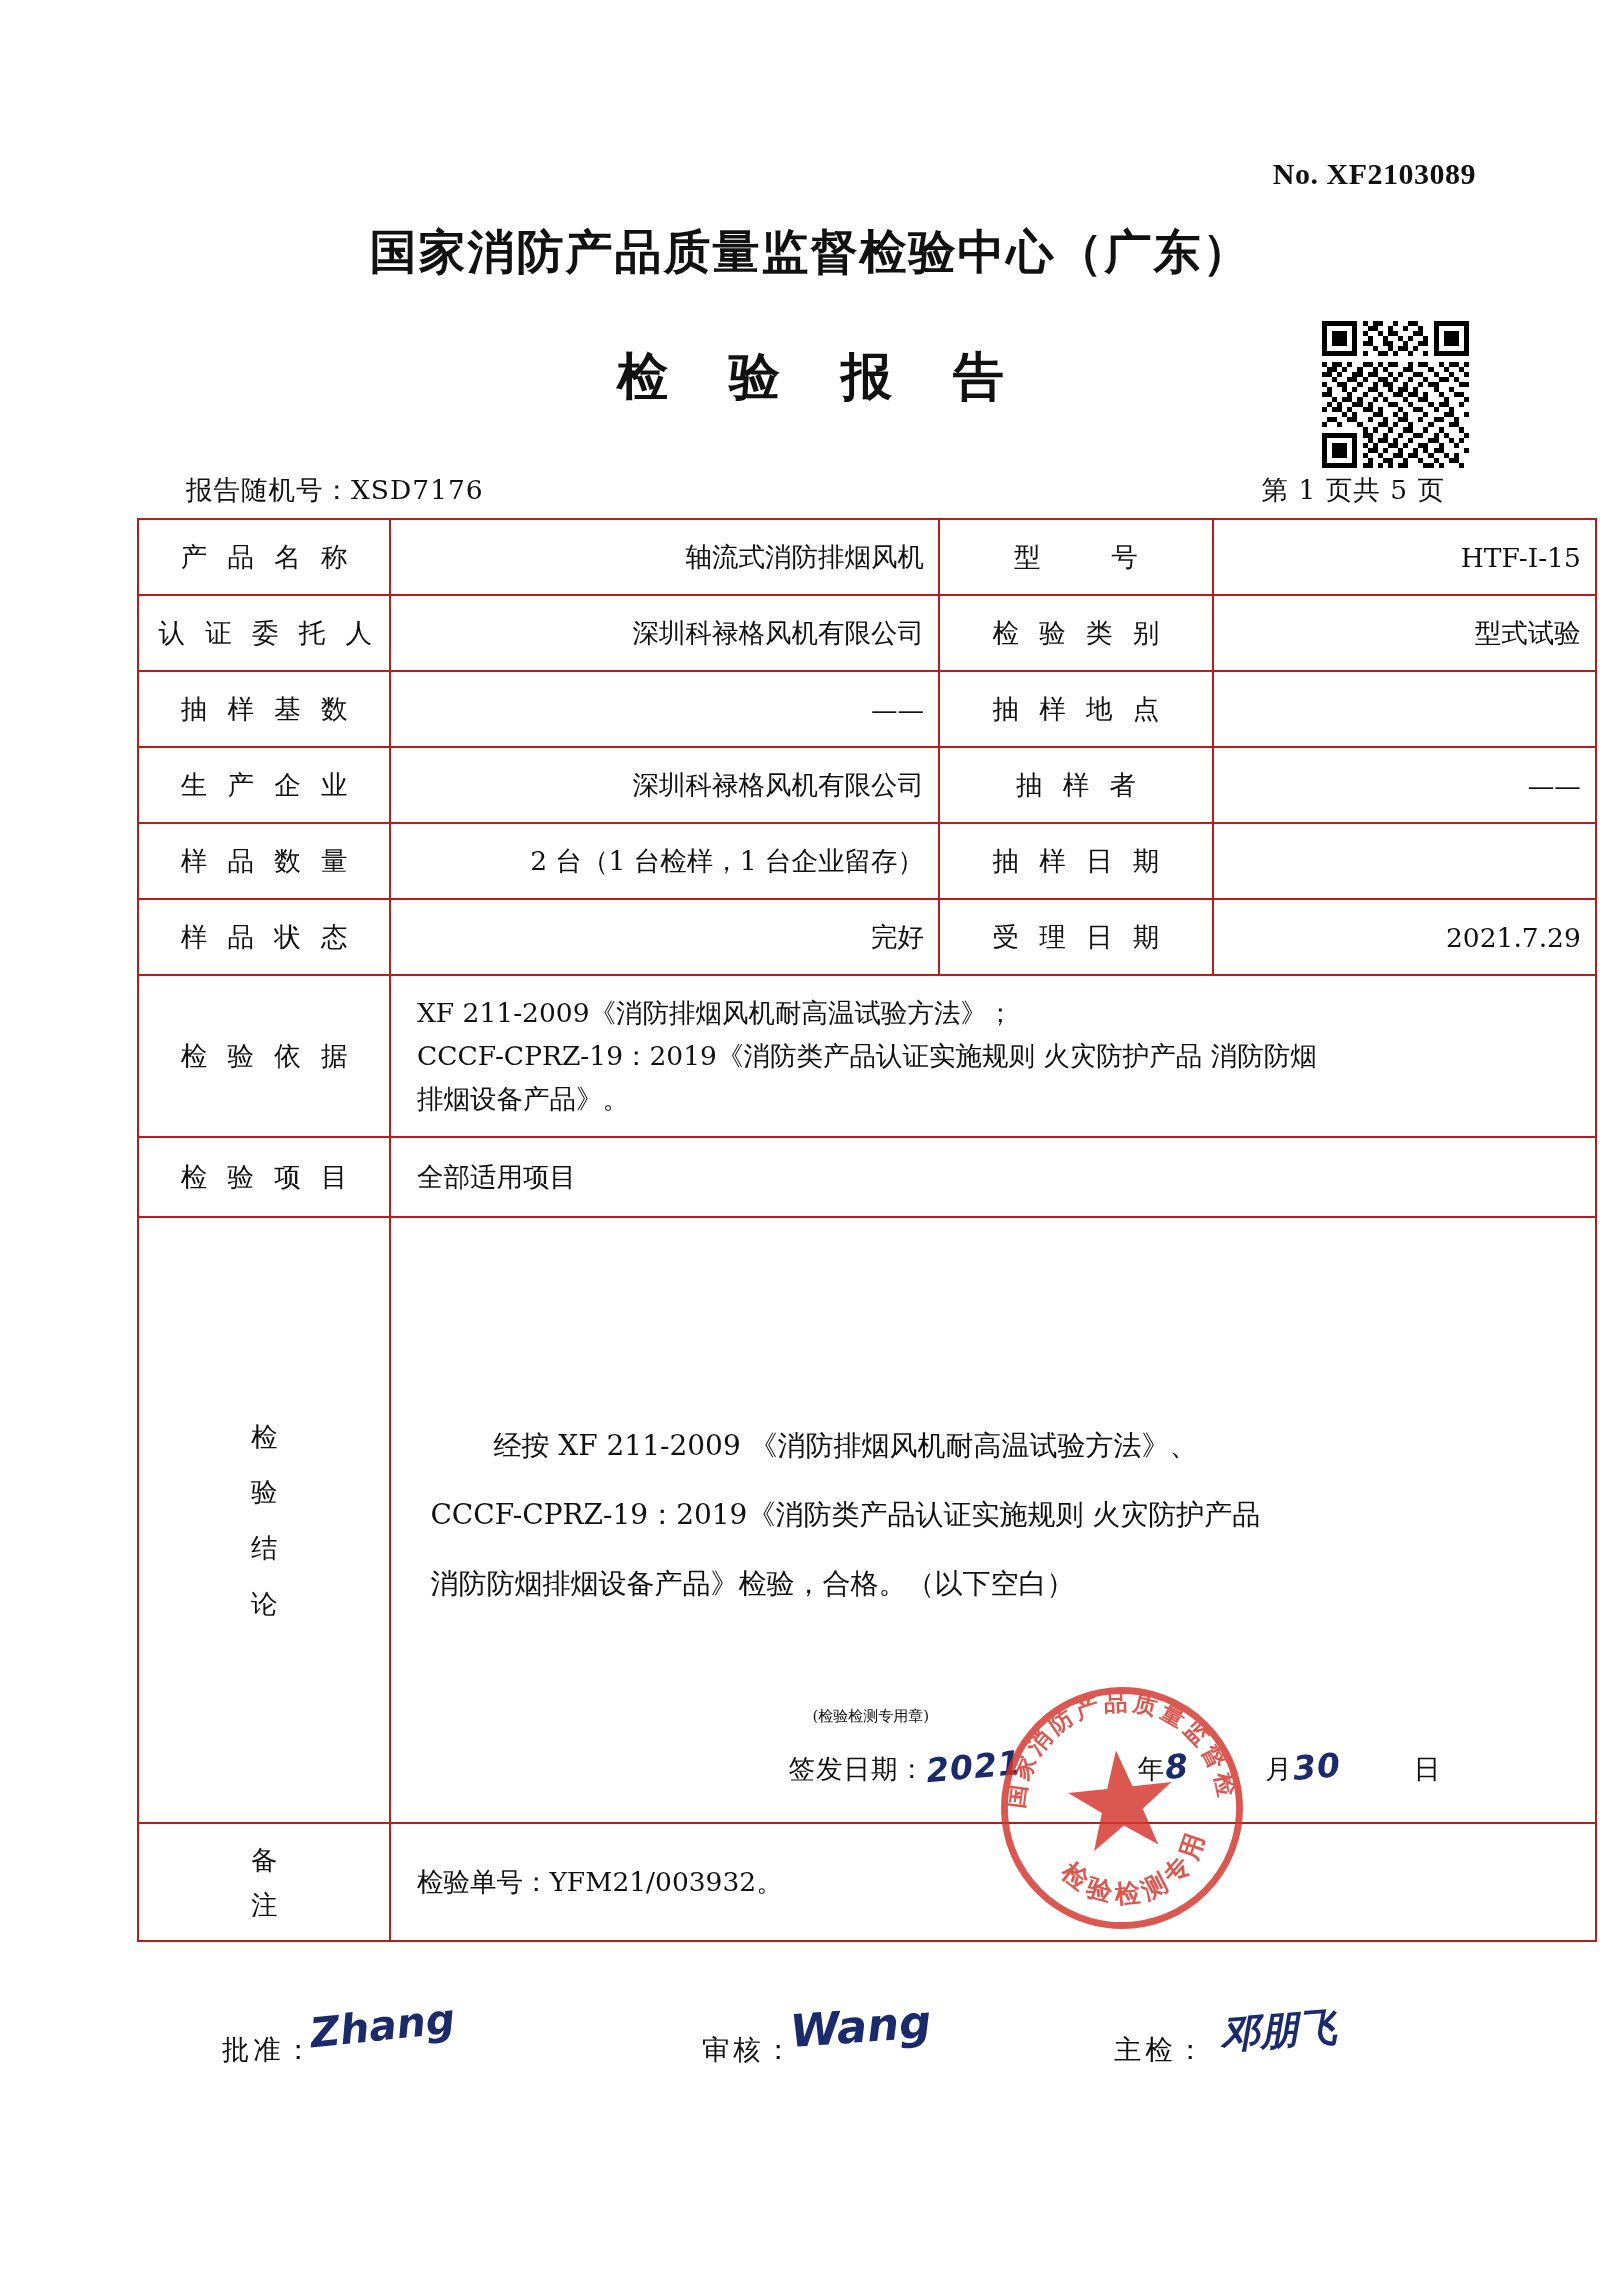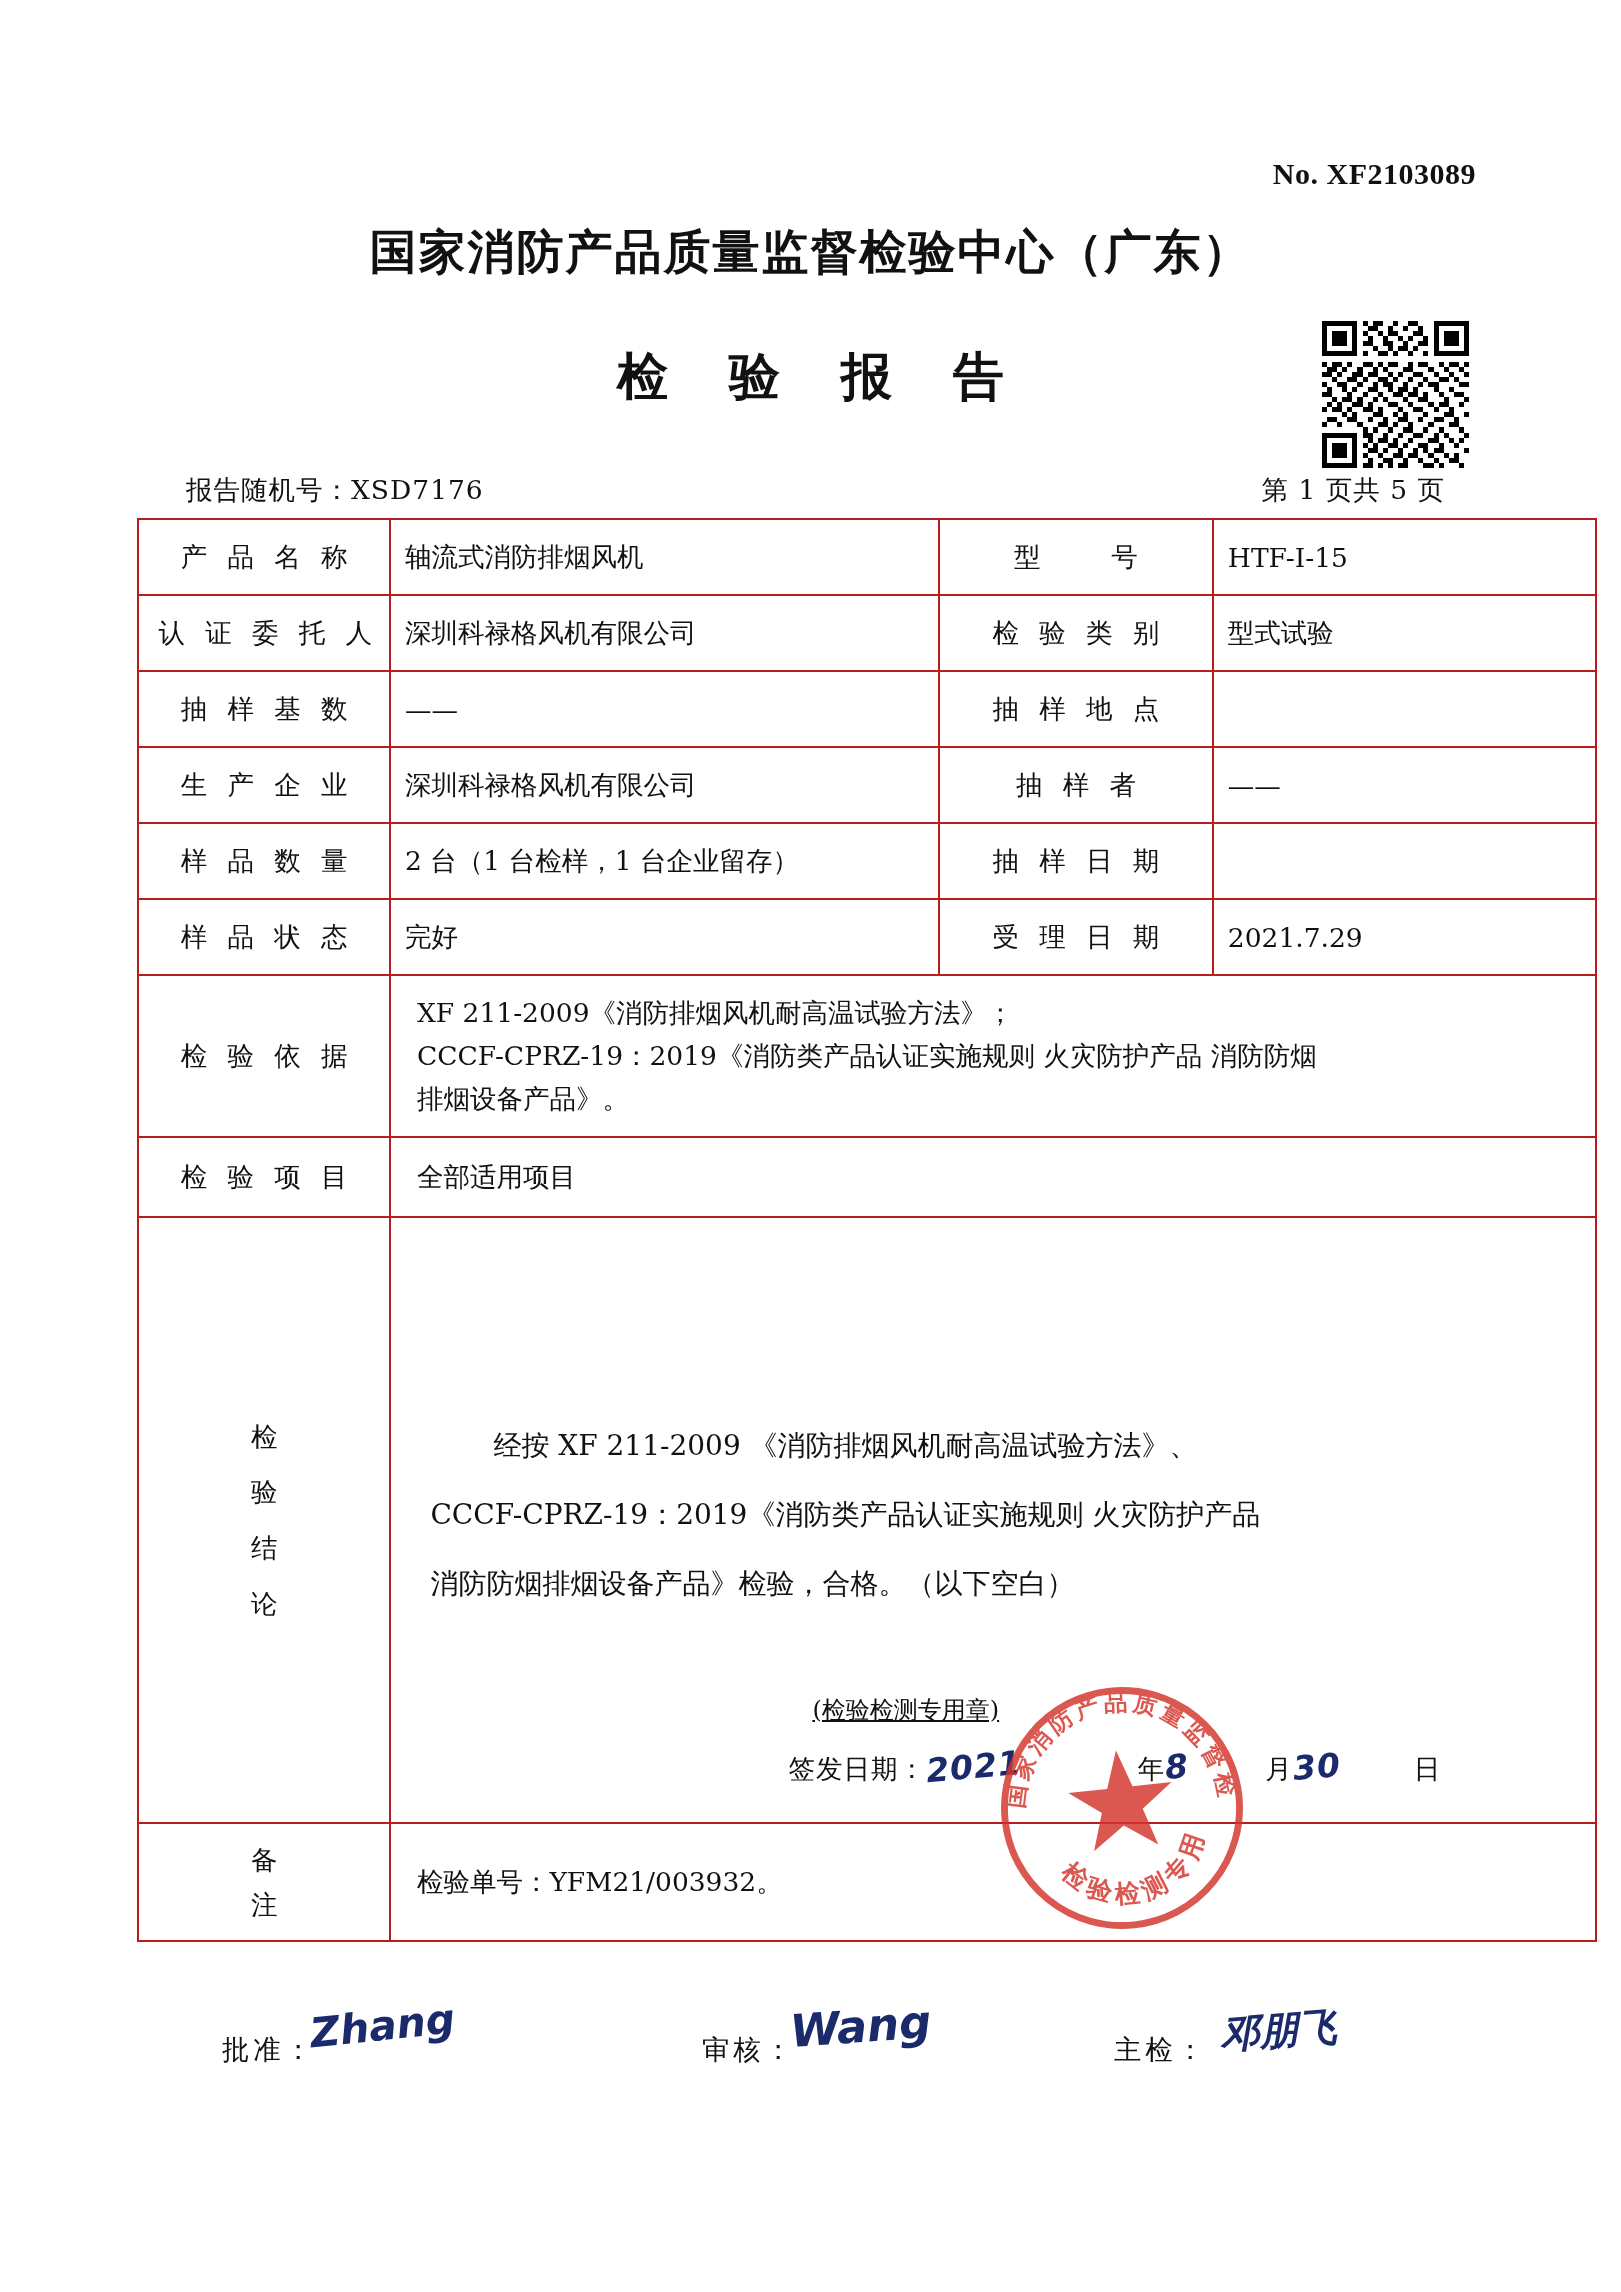--- a/index.html
+++ b/index.html
@@ -98,21 +98,21 @@
     font-size: 26.5px;
     padding: 0 13.7px;
     vertical-align: middle;
   }
   .lbl {
     text-align: center;
     letter-spacing: 5.9px;
     text-indent: 5.9px;
     white-space: nowrap;
   }
-  .val-c { text-align: left; }
+  .val-c { text-align: right; }
 
   td.c1 { width: 223px; }
   td.c2 { width: 519px; }
   td.c3 { width: 245px; }
   td.c4 { width: 353px; }
 
   tr.r-normal td { height: 74px; }
 
   
   .basis {
@@ -148,22 +148,21 @@
     line-height: 1.55;
     text-align: justify;
   }
   .concl-body p.first { text-indent: 63px; }
   .concl-body b { font-weight: normal; }
 
   .seal-line {
     position: absolute;
     left: 421px;
     bottom: 96px;
-    font-size: 24px;
-    text-decoration: underline;
+    font-size: 15px;
   }
   .sign-date {
     position: absolute;
     left: 397px;
     bottom: 35px;
     font-size: 26.5px;
     letter-spacing: 1px;
     white-space: nowrap;
   }
   .sign-date .gap { display: inline-block; width: 116px; }

